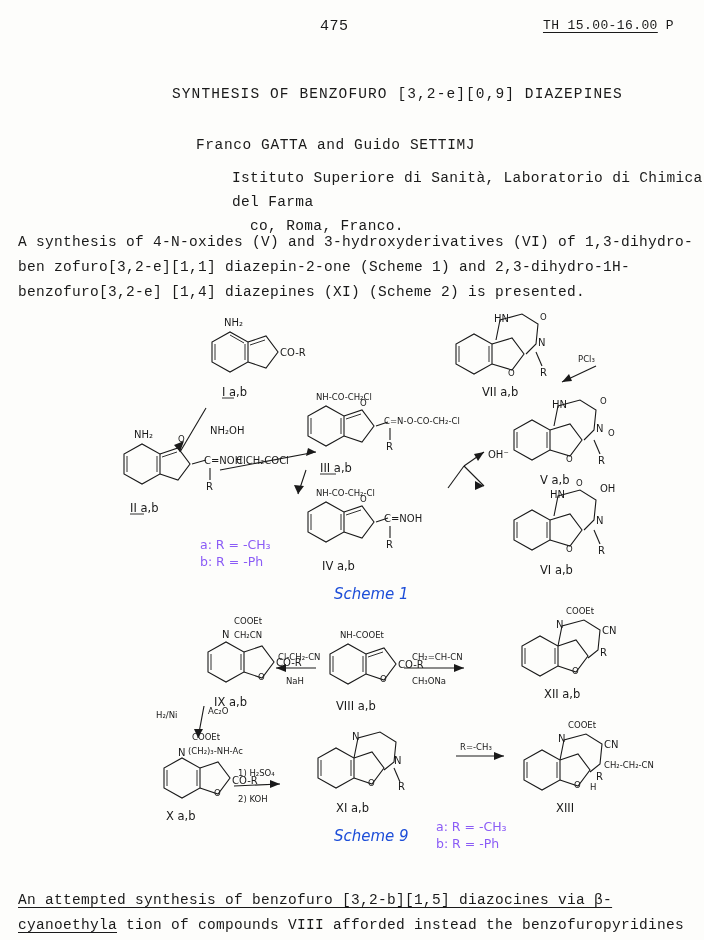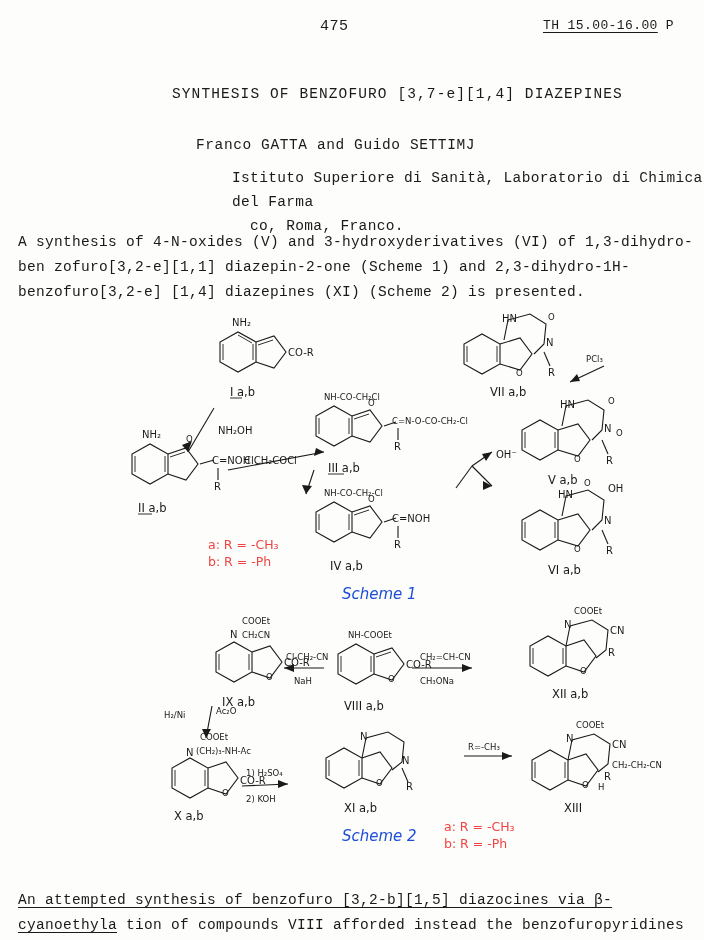--- a/index.html
+++ b/index.html
@@ -101,21 +101,21 @@
   }
   .footer .u {
     text-decoration: underline;
     text-underline-offset: 3px;
   }
 
   
   .schemes {
     position: absolute;
     top: 300px;
-    left: 12px;
+    left: 4px;
     width: 600px;
     height: 580px;
   }
   .scheme-svg {
     display: block;
   }
   .scheme-caption {
     position: absolute;
     font-family: "DejaVu Sans", sans-serif;
     font-style: italic;
@@ -123,21 +123,21 @@
     color: #1d4ed8;
   }
   #scheme1-caption { top: 285px; left: 330px; }
   #scheme2-caption { top: 527px; left: 330px; }
 
   .legend {
     position: absolute;
     font-family: "DejaVu Sans", sans-serif;
     font-size: 12.5px;
     line-height: 17px;
-    color: #ef4444;
+    color: #8b5cf6;
   }
   #legend1 { top: 236px; left: 196px; }
   #legend2 { top: 518px; left: 432px; }
 
   
   text {
     font-family: "DejaVu Sans", sans-serif;
     fill: #1a1a1a;
   }
   .lbl { font-size: 10px; }
@@ -151,21 +151,21 @@
 <body>
 
 <div class="page">
 
   <div class="page-number">475</div>
 
   <div class="header-code">
     <span class="code-underline">TH 15.00-16.00</span><span class="code-suffix">P</span>
   </div>
 
-  <div class="title">SYNTHESIS  OF  BENZOFURO  [3,7-e][1,4] DIAZEPINES</div>
+  <div class="title">SYNTHESIS  OF  BENZOFURO  [3,2-e][0,9] DIAZEPINES</div>
 
   <div class="authors">Franco GATTA and Guido SETTIMJ</div>
 
   <div class="affiliation">
     <span>Istituto Superiore di Sanità, Laboratorio di Chimica del Farma</span>
     <span class="line2">co, Roma, Franco.</span>
   </div>
 
   <div class="abstract">A synthesis of 4-N-oxides (V) and 3-hydroxyderivatives (VI) of 1,3-dihydro-ben zofuro[3,2-e][1,1] diazepin-2-one (Scheme 1) and 2,3-dihydro-1H-benzofuro[3,2-e] [1,4] diazepines (XI) (Scheme 2) is presented.</div>
 
@@ -424,21 +424,21 @@
         <text class="lbl" x="88" y="28">CN</text>
         <text class="lbl-sm" x="88" y="48">CH₂-CH₂-CN</text>
         <text class="lbl" x="80" y="60">R</text>
         <text class="lbl-sm" x="74" y="70">H</text>
         <text class="cmpd" x="40" y="92">XIII</text>
       </g>
 
     </svg>
 
     <div class="scheme-caption" id="scheme1-caption">Scheme 1</div>
-    <div class="scheme-caption" id="scheme2-caption">Scheme 2</div>
+    <div class="scheme-caption" id="scheme2-caption">Scheme 9</div>
 
     <div class="legend" id="legend1">
       <div>a: R = -CH₃</div>
       <div>b: R = -Ph</div>
     </div>
 
     <div class="legend" id="legend2">
       <div>a: R = -CH₃</div>
       <div>b: R = -Ph</div>
     </div>

